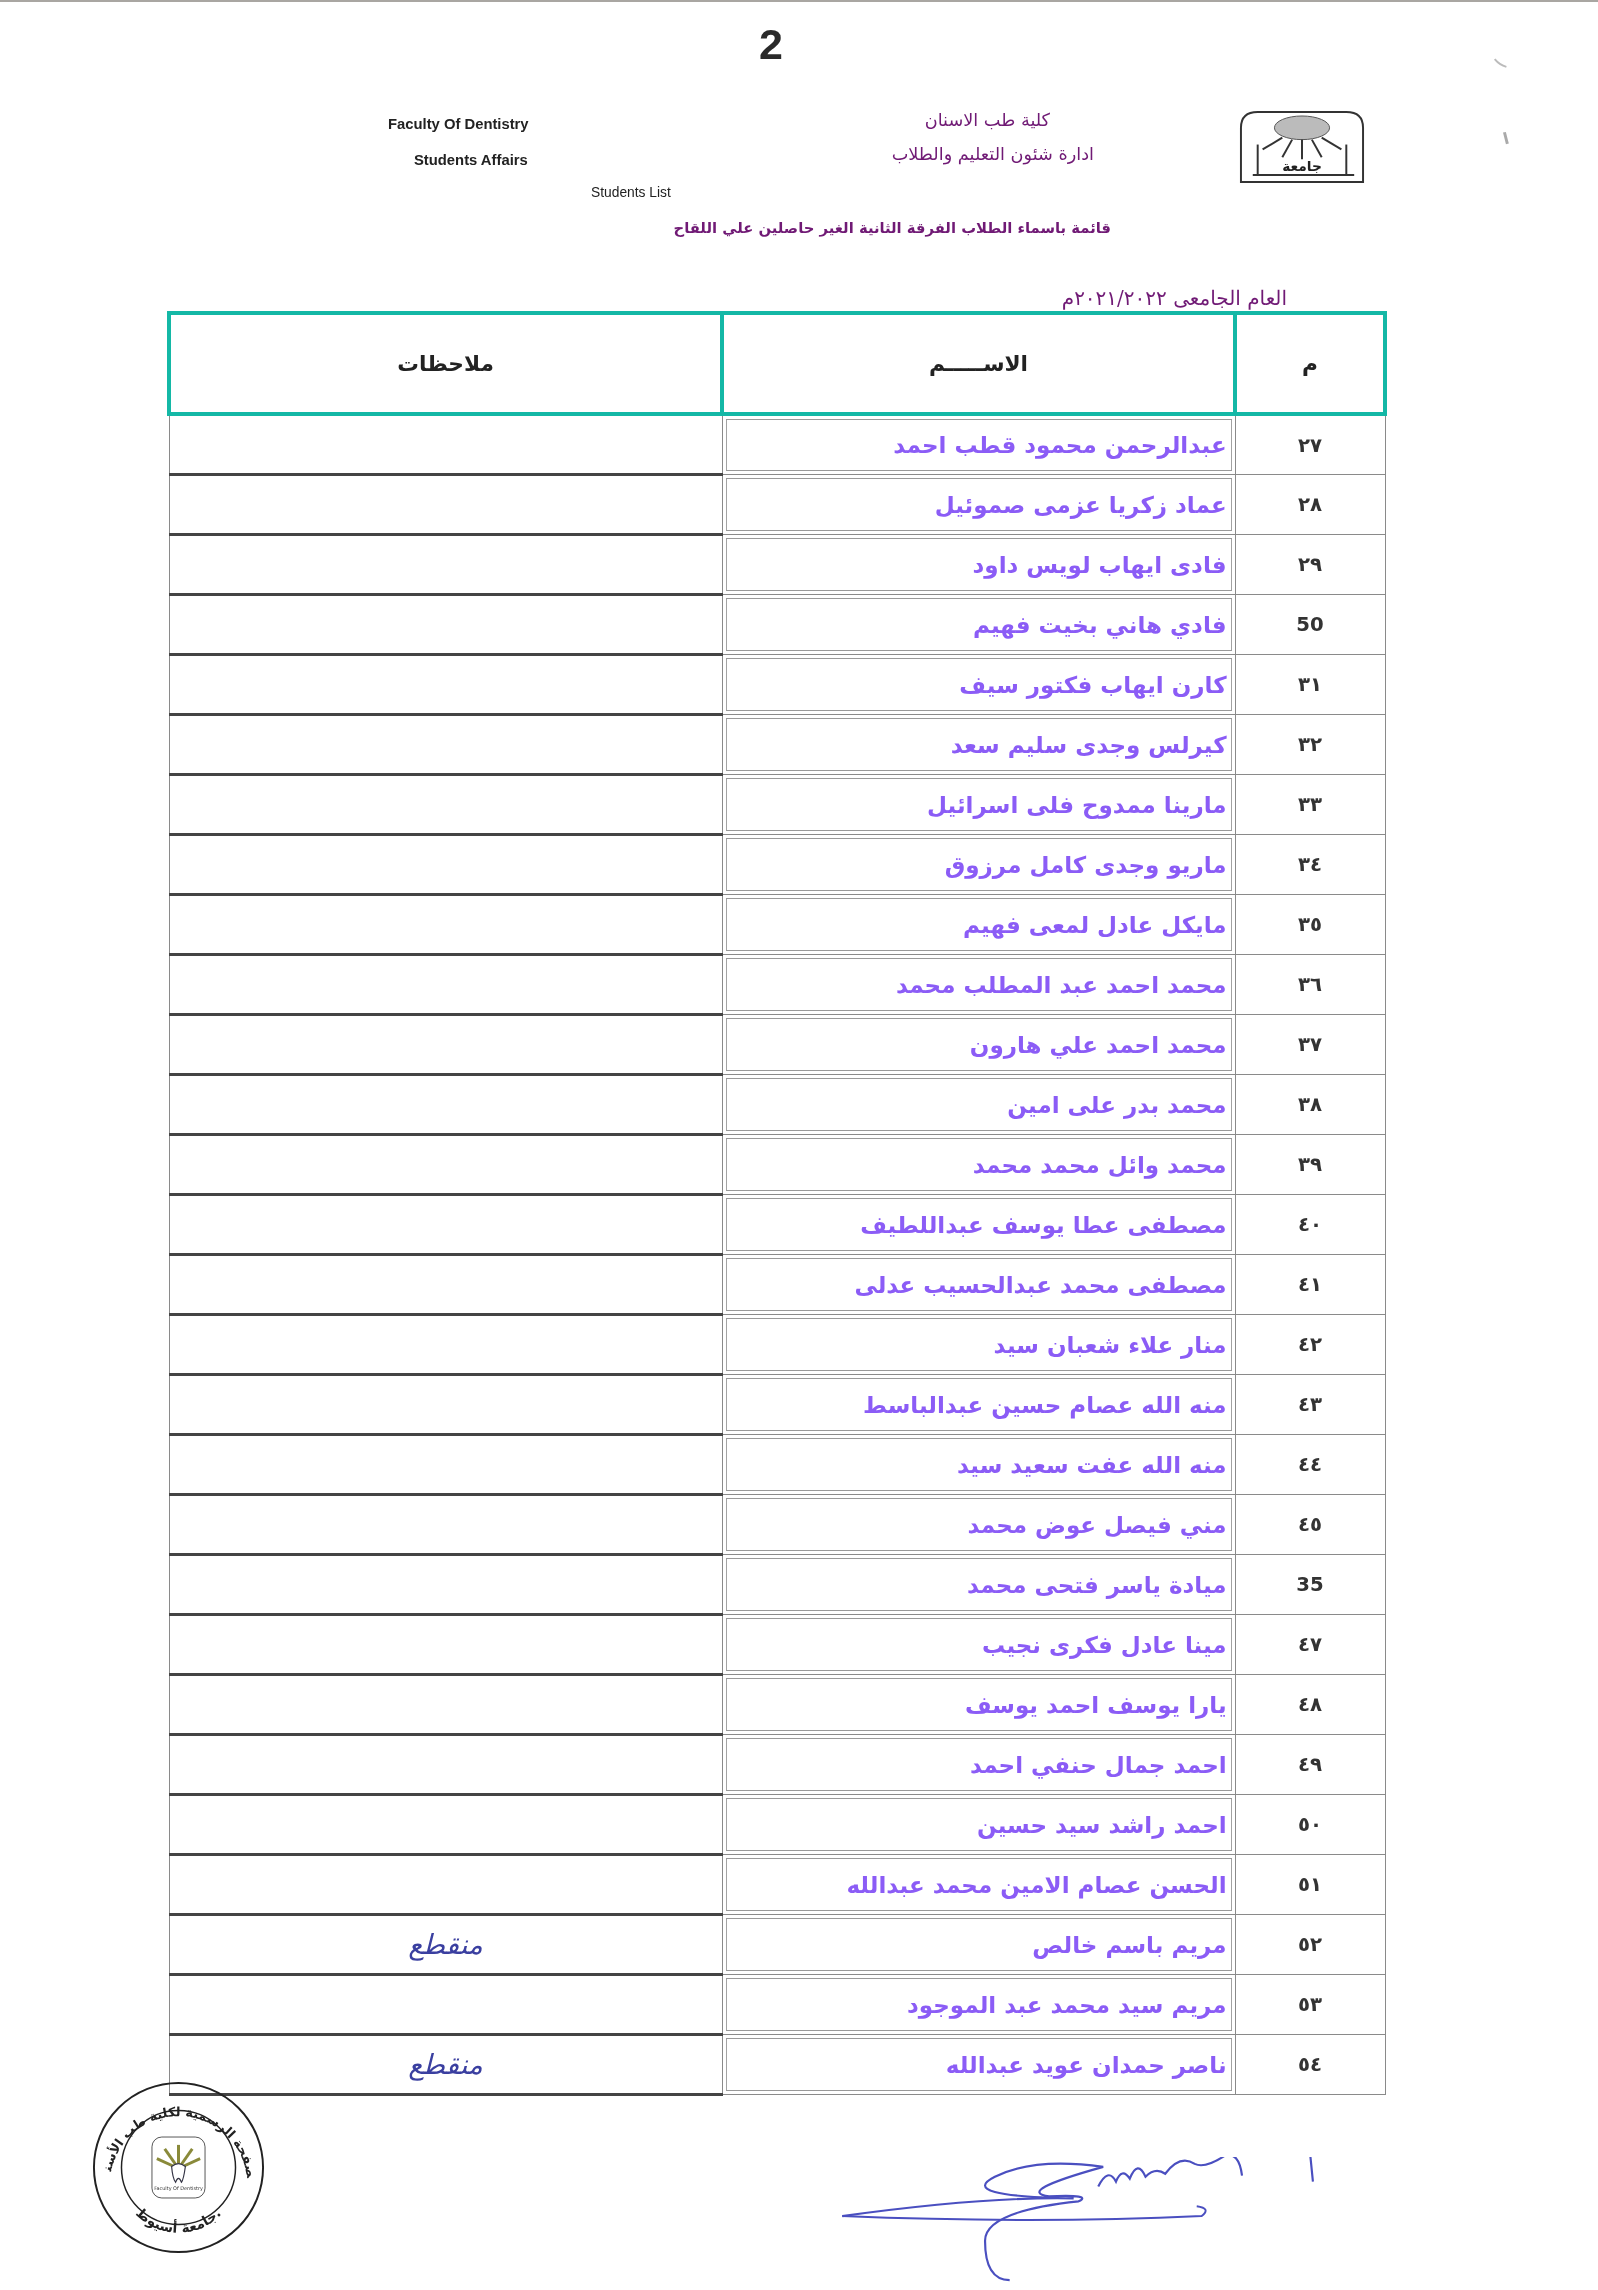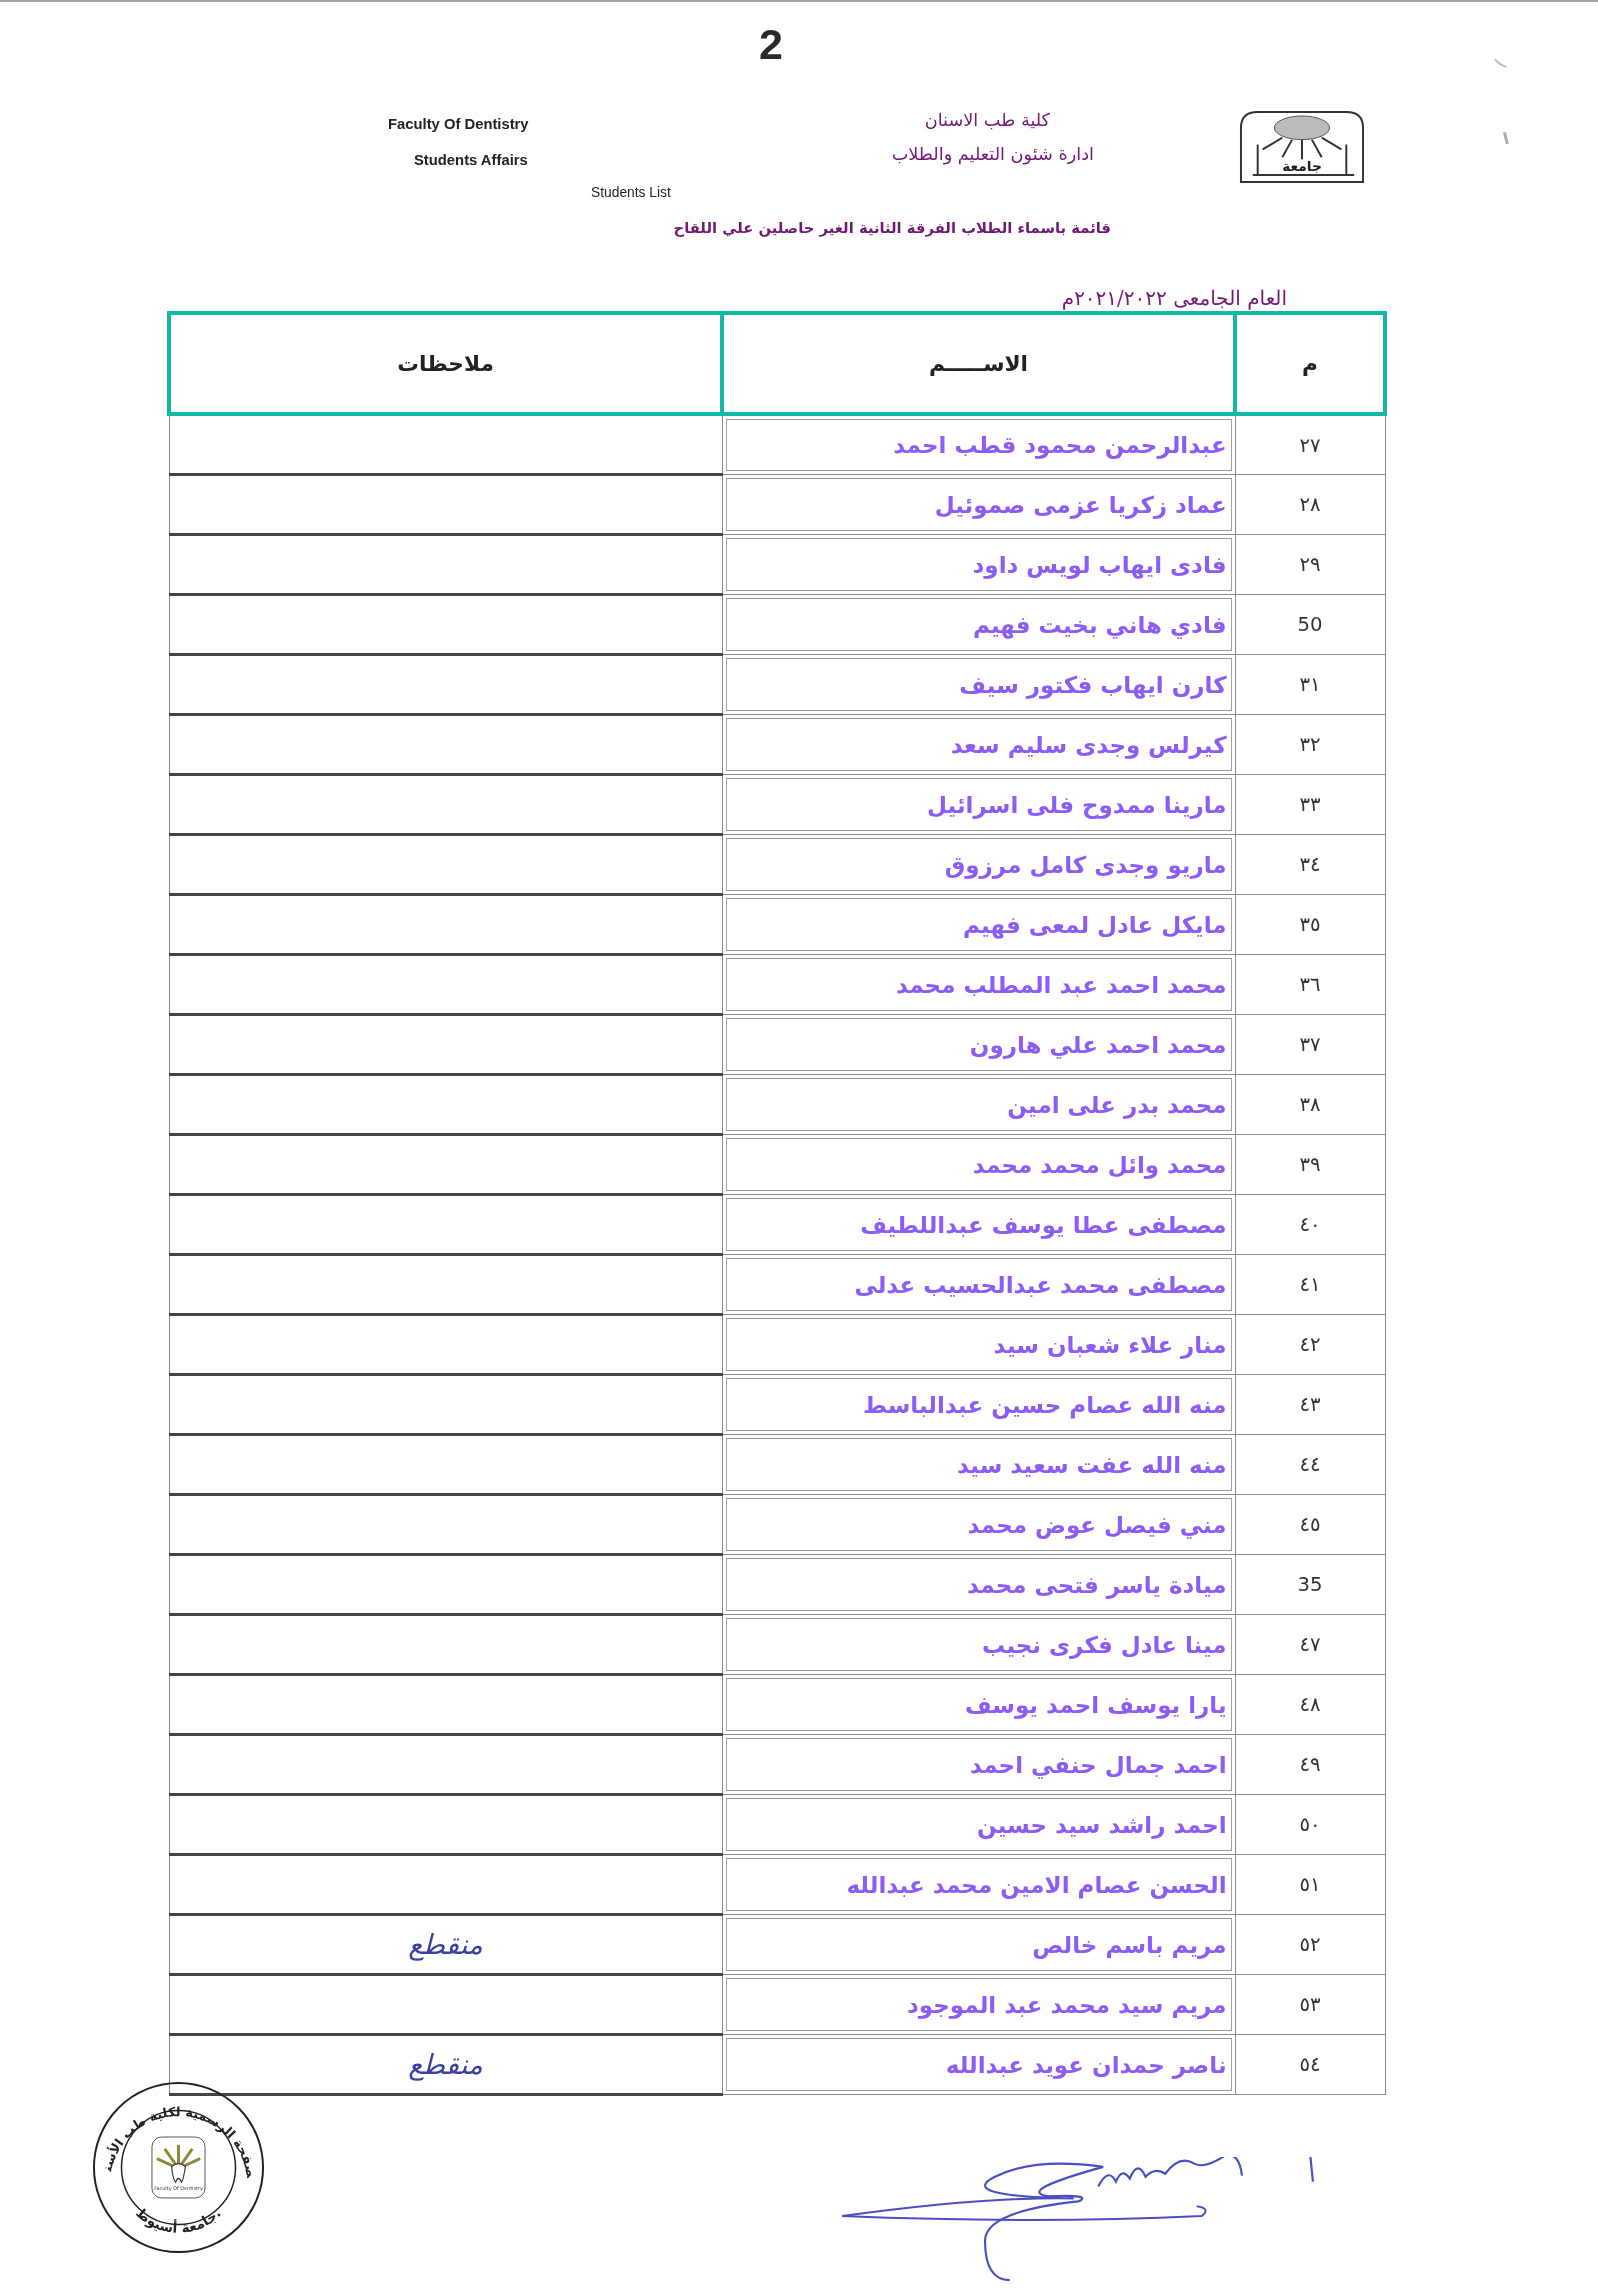--- a/index.html
+++ b/index.html
@@ -8,21 +8,21 @@
     .page-num { position: absolute; left: 759px; top: 19.7px; font-family: "Liberation Sans", sans-serif; font-weight: bold; font-size: 43px; color: #2a2a2a; }
     .en { position: absolute; font-family: "Liberation Sans", sans-serif; font-weight: bold; font-size: 14.8px; color: #222; }
     .en.plain { font-weight: normal; font-size: 13.8px; }
     .ar { position: absolute; direction: rtl; font-family: "DejaVu Sans", sans-serif; color: #701a75; white-space: nowrap; }
     .logo-top { position: absolute; left: 1238px; top: 110px; width: 128px; height: 74px; }
     .specks { position: absolute; }
     table.list { position: absolute; left: 167px; top: 311px; width: 1220px; border-collapse: collapse; direction: rtl; }
     table.list th { height: 95px; border: 4px solid #14b8a6; font-family: "DejaVu Sans", sans-serif; font-weight: bold; font-size: 21.7px; color: #222; background: #fff; }
     table.list thead tr { border-bottom: 3.9px solid #555; }
     table.list td { height: 57px; border: 1px solid #8a8a8a; padding: 0; }
-    td.num { width: 144px; text-align: center; font-size: 19.7px; color: #333; }
+    td.num { width: 144px; text-align: center; font-size: 19.7px; color: #333; font-weight: bold; }
     td.name { width: 504px; text-align: right; padding-right: 7.9px !important; font-size: 23px; font-weight: bold; color: #8b5cf6; box-shadow: inset 0 0 0 3px #fff, inset 0 0 0 3.9px #999; }
     td.notes { text-align: center; border-bottom: 3px solid #444 !important; font-family: "DejaVu Serif", serif; font-style: italic; font-size: 27.6px; color: #3a3fa0; }
     .stamp { position: absolute; left: 91px; top: 2080px; width: 175px; height: 175px; }
     .signature { position: absolute; left: 837px; top: 2157px; width: 493px; height: 128px; }
   </style>
 </head>
 <body>
 
 <div class="topline"></div>
 

